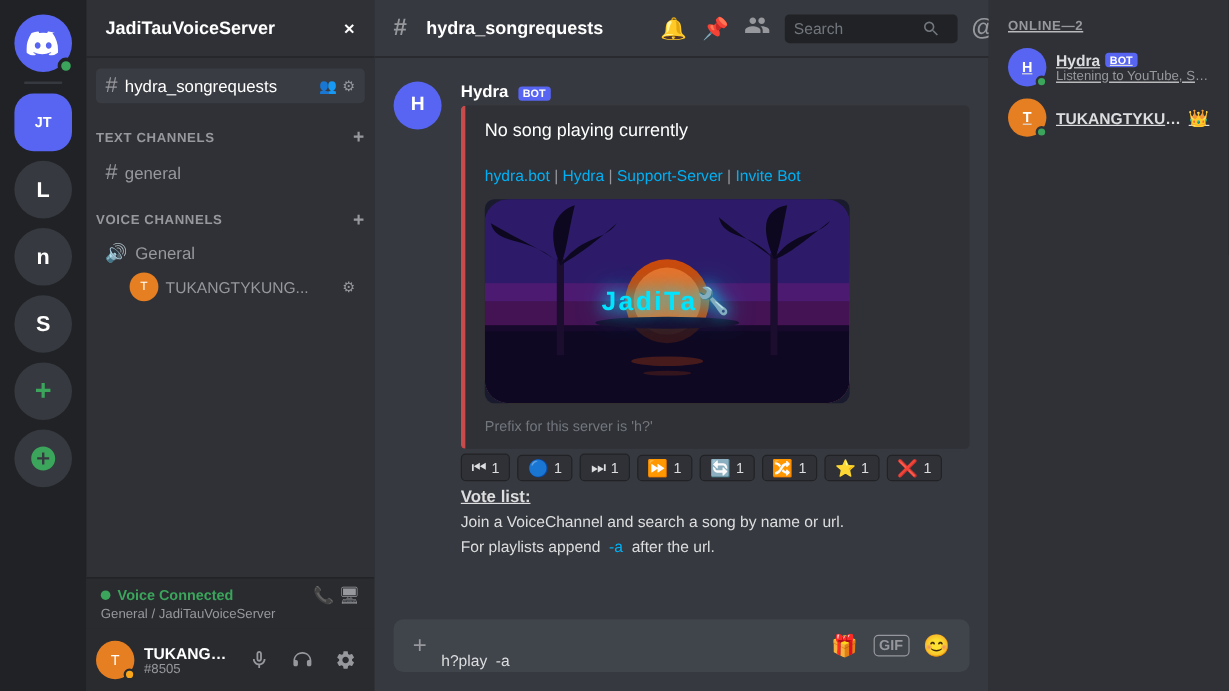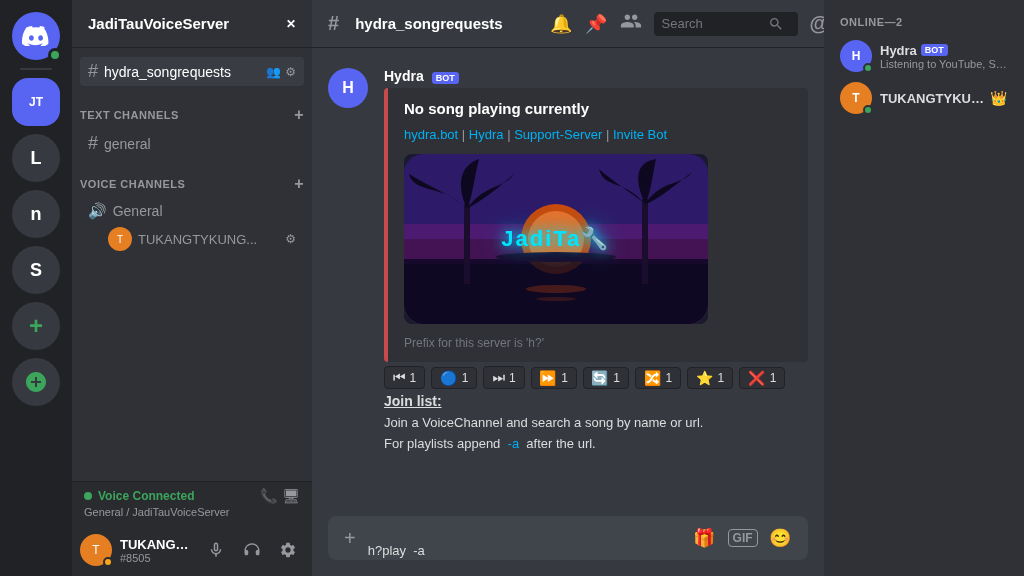--- a/index.html
+++ b/index.html
@@ -62,21 +62,21 @@
     .bot-message { display: flex; gap: 16px; padding: 4px 0; }
     .bot-avatar-circle { width: 40px; height: 40px; border-radius: 50%; background: #5865f2; display: flex; align-items: center; justify-content: center; font-size: 14px; color: #fff; font-weight: 700; }
     .message-content { flex: 1; }
     .message-header { display: flex; align-items: baseline; gap: 8px; margin-bottom: 4px; }
     .message-author { font-weight: 700; color: #fff; font-size: 14px; }
     .bot-tag { background: #5865f2; color: #fff; font-size: 9px; padding: 1px 4px; border-radius: 3px; font-weight: 700; text-transform: uppercase; }
 
     .embed { border-left: 4px solid #c84b4b; background: #2f3136; border-radius: 4px; padding: 12px 16px; max-width: 432px; display: flex; flex-direction: column; gap: 8px; }
     .embed-banner { width: 100%; height: 32px; background: linear-gradient(135deg, #c84b4b 0%, #9b59b6 50%, #3498db 100%); border-radius: 4px; display: flex; align-items: center; justify-content: center; font-size: 16px; font-weight: 900; color: #fff; letter-spacing: 3px; text-transform: uppercase; margin-bottom: 4px; }
     .embed-edited { font-size: 10px; color: #72767d; }
-    .embed-no-song { font-weight: 700; font-size: 15px; color: #fff; margin-bottom: 2px; }
+    .embed-no-song { font-weight: 400; font-size: 15px; color: #fff; margin-bottom: 14px; }
     .embed-links { font-size: 13px; color: #00b0f4; }
     .embed-links a { color: #00b0f4; text-decoration: none; }
     .embed-links span { color: #96989d; }
     .embed-image { width: 304px; height: 170px; border-radius: 8px; overflow: hidden; background: #1a1a2e; display: flex; align-items: center; justify-content: center; margin: 4px 0; position: relative; }
     .embed-prefix { font-size: 12px; color: #72767d; }
 
     
     .reaction-bar { display: flex; gap: 6px; align-items: center; margin-top: 4px; flex-wrap: wrap; }
     .reaction { background: #2f3136; border: 1px solid #202225; border-radius: 4px; padding: 2px 8px; display: flex; align-items: center; gap: 4px; cursor: pointer; font-size: 13px; }
     .reaction-emoji { font-size: 14px; }
@@ -89,21 +89,21 @@
 
     
     .input-area { padding: 0 16px 16px 16px; flex-shrink: 0; }
     .message-input-container { background: #40444b; border-radius: 8px; display: flex; align-items: center; padding: 0 16px; gap: 12px; min-height: 44px; }
     .attach-btn { color: #96989d; cursor: pointer; font-size: 20px; flex-shrink: 0; }
     .input-link { color: #00b0f4; font-size: 13px; }
     .input-icons { display: flex; gap: 12px; align-items: center; }
     .input-icon { color: #96989d; cursor: pointer; font-size: 18px; }
 
     
-    .right-panel { width: 200px; background: #2f3136; flex-shrink: 0; overflow-y: auto; padding: 16px 8px; }
+    .right-panel { width: 200px; background: #2f3136; flex-shrink: 0; overflow-y: auto; padding: 16px 8px; text-decoration: underline; }
     .online-header { font-size: 11px; font-weight: 700; color: #96989d; text-transform: uppercase; letter-spacing: 0.5px; margin-bottom: 8px; padding: 0 8px; }
     .online-user { display: flex; align-items: center; gap: 8px; padding: 4px 8px; border-radius: 4px; cursor: pointer; margin-bottom: 2px; }
     .online-user-avatar { width: 32px; height: 32px; border-radius: 50%; flex-shrink: 0; position: relative; display: flex; align-items: center; justify-content: center; font-weight: 700; color: #fff; font-size: 12px; }
     .online-status-dot { position: absolute; bottom: -1px; right: -1px; width: 10px; height: 10px; border-radius: 50%; background: #3ba55c; border: 2px solid #2f3136; }
     .online-user-info { overflow: hidden; flex: 1; }
     .online-user-name { font-size: 13px; font-weight: 600; color: #dcddde; white-space: nowrap; overflow: hidden; text-overflow: ellipsis; }
     .online-user-status { font-size: 11px; color: #96989d; white-space: nowrap; overflow: hidden; text-overflow: ellipsis; }
     .crown-icon { font-size: 14px; color: #faa61a; }
 
     
@@ -362,21 +362,21 @@
               <span class="reaction-emoji">⭐</span>
               <span class="reaction-count">1</span>
             </div>
             <div class="reaction">
               <span class="reaction-emoji">❌</span>
               <span class="reaction-count">1</span>
             </div>
           </div>
 
           <div class="queue-section">
-            <div class="queue-title">Join list:</div>
+            <div class="queue-title">Vote list:</div>
             <div class="queue-text">
               <div>Join a VoiceChannel and search a song by name or url.</div>
               <div>For playlists append &nbsp;<span style="color:#00b0f4;">-a</span>&nbsp; after the url.</div>
 
             </div>
           </div>
         </div>
       </div>
     </div>
 

